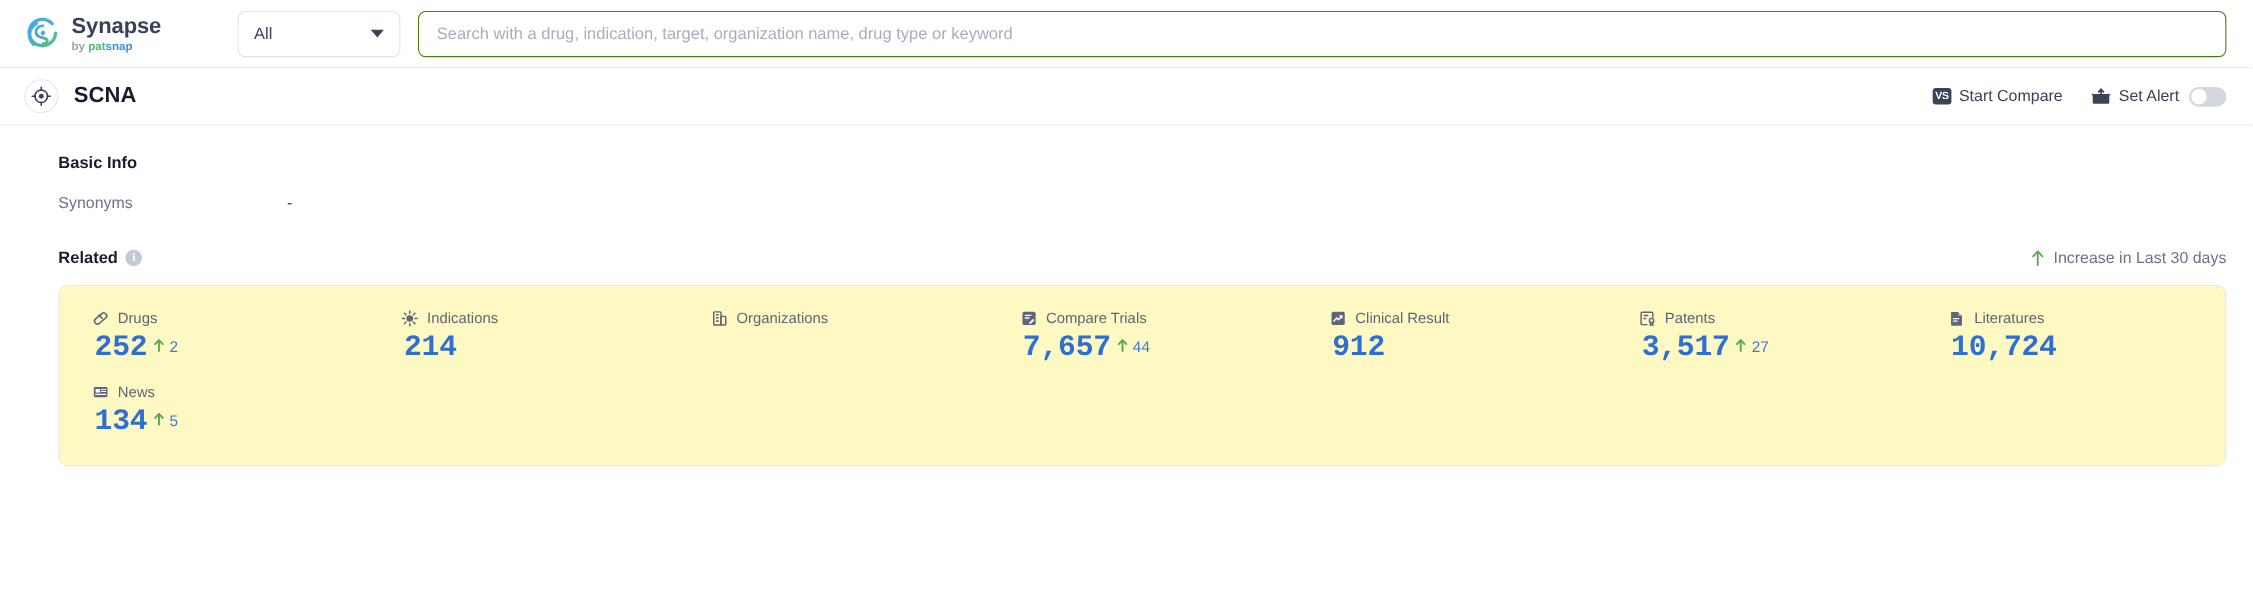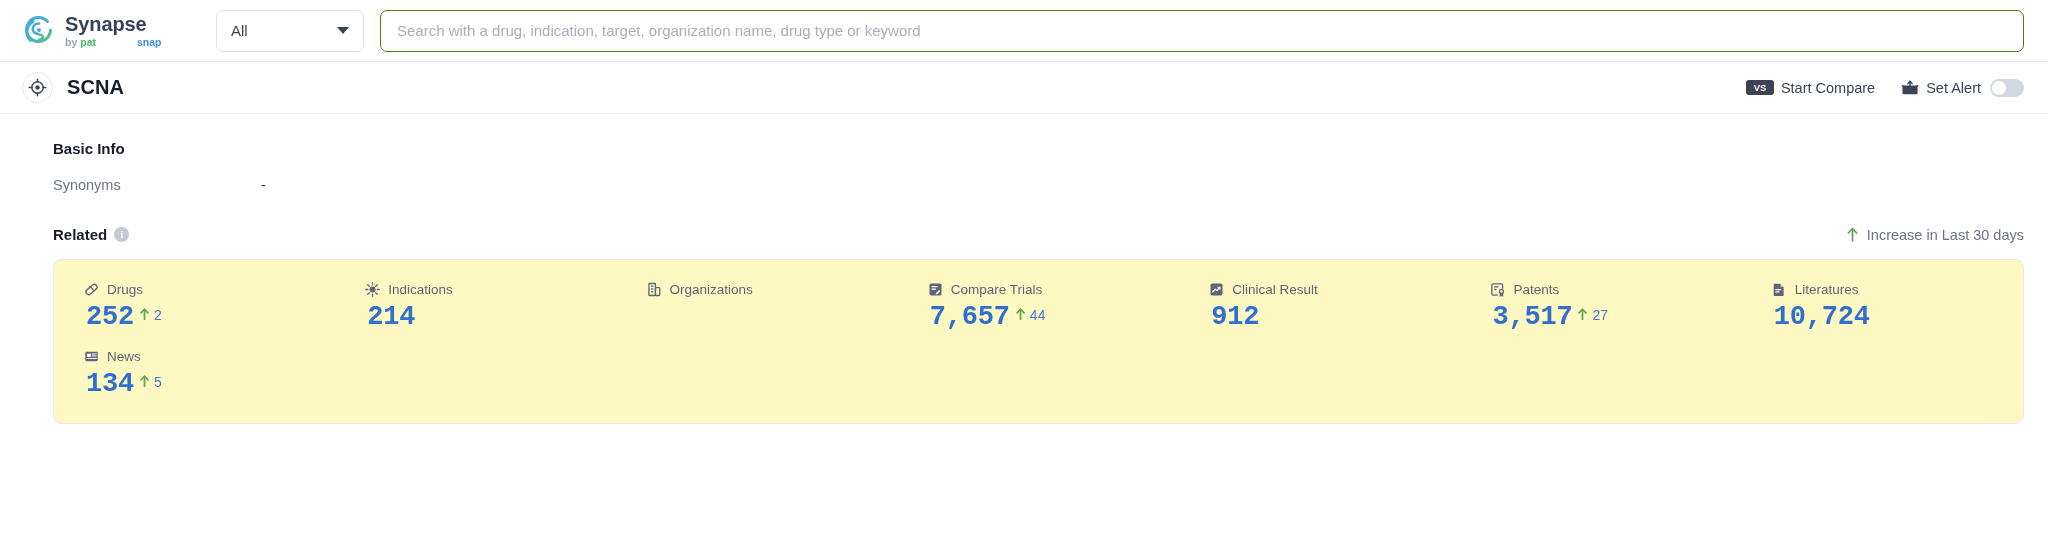--- a/index.html
+++ b/index.html
@@ -41,21 +41,21 @@
   .logo-sub {
     margin-top: 3px;
     font-size: 10.5px;
     font-weight: 700;
     color: #9aa3b2;
     display: flex;
     gap: 3px;
     align-items: baseline;
   }
   .logo-sub .brandp { color: #4aba6e; }
-  .logo-sub .brands { color: #3f8fe0; padding-left: 41px; }
+  .logo-sub .brands { color: #3f8fe0; }
 
   .scope-select {
     width: 148px;
     height: 42px;
     margin-left: 26px;
     border: 1px solid #dfe3e9;
     border-radius: 7px;
     display: flex;
     align-items: center;
     padding: 0 14px;
@@ -122,21 +122,21 @@
   }
   .action {
     display: flex;
     align-items: center;
     gap: 7px;
     font-size: 14.5px;
     color: #3b4354;
     cursor: pointer;
   }
   .vs-badge {
-    width: 28px; height: 15px;
+    width: 17px; height: 15px;
     border-radius: 3px;
     background: #3b4354;
     color: #fff;
     font-size: 9.5px;
     font-weight: 700;
     display: flex;
     align-items: center;
     justify-content: center;
     letter-spacing: -0.3px;
     flex: none;

